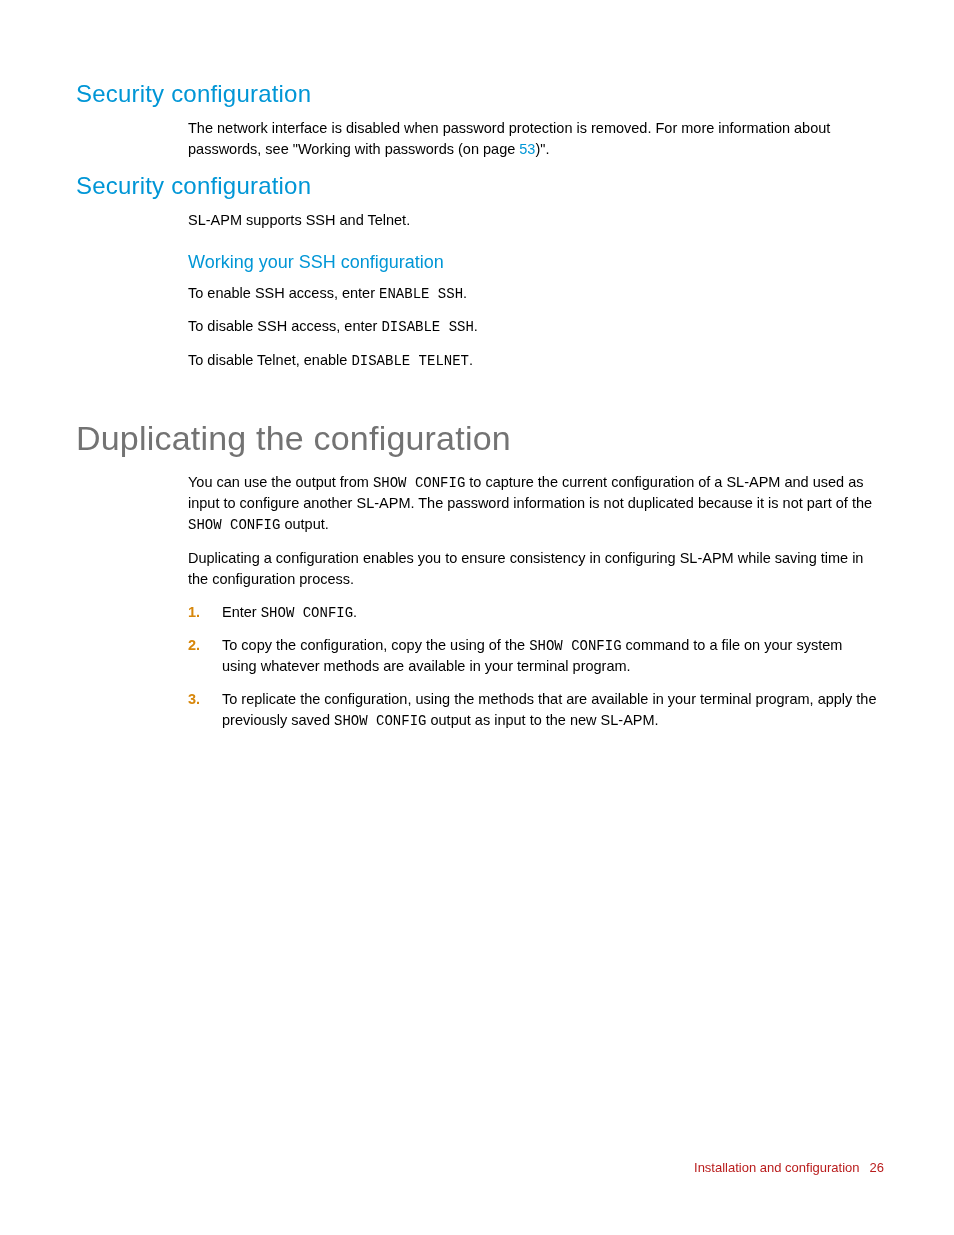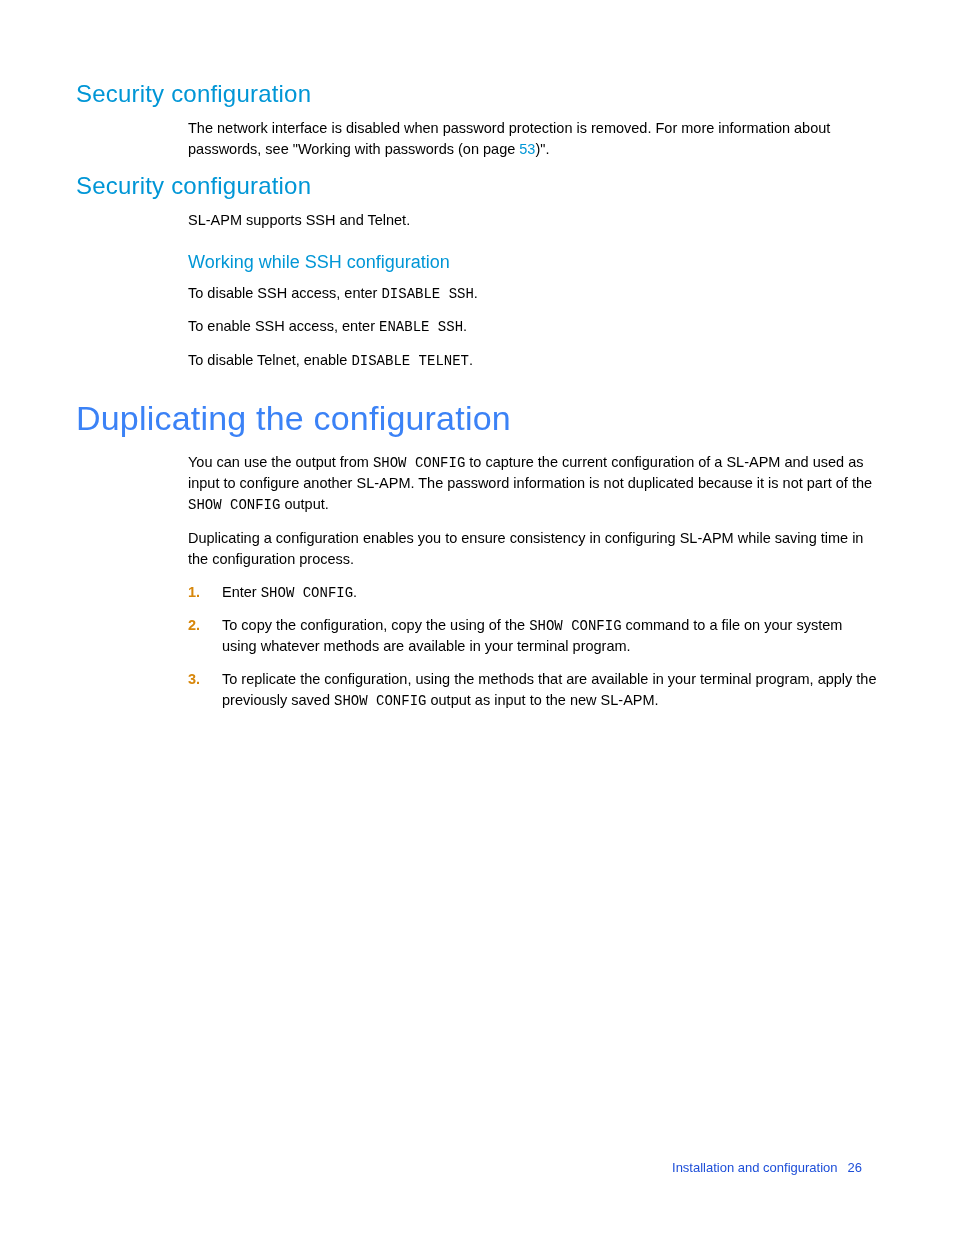--- a/index.html
+++ b/index.html
@@ -22,22 +22,22 @@
   .h2 {
     font-size: 24px;
     font-weight: 400;
     color: #0096d6;
     margin: 0 0 10px 0;
     letter-spacing: 0.2px;
   }
   .h1 {
     font-size: 34px;
     font-weight: 400;
-    color: #3b82f6;
-    margin: 28px 0 14px 0;
+    color: #737373;
+    margin: 48px 0 14px 0;
     letter-spacing: 0.2px;
   }
   .h3 {
     font-size: 18px;
     font-weight: 400;
     color: #0096d6;
     margin: 18px 0 8px 0;
   }
   .body-block {
     margin-left: 112px;
@@ -70,48 +70,48 @@
     position: absolute;
     left: 0;
     top: 0;
     color: #d7870b;
     font-weight: 700;
     font-size: 14.5px;
   }
   .footer {
     position: absolute;
     bottom: 60px;
-    right: 92px;
+    right: 70px;
     font-size: 13px;
-    color: #1d4ed8;
+    color: #b91c1c;
   }
   .footer .sep { display:inline-block; width:10px; }
 </style>
 </head>
 <body>
 
 <div class="page">
 
   <div class="h2">Security configuration</div>
   <div class="body-block">
     <p>
       <span>The network interface is disabled when password protection is removed. For more information about passwords, see "Working with passwords (on page </span><a href="#" class="pagelink">53</a><span>)".</span>
     </p>
   </div>
 
   <div class="h2">Security configuration</div>
   <div class="body-block">
     <p>SL-APM supports SSH and Telnet.</p>
 
-    <div class="h3">Working while SSH configuration</div>
+    <div class="h3">Working your SSH configuration</div>
+    <p>
+      <span>To enable SSH access, enter </span><span class="mono">ENABLE SSH</span><span>.</span>
+    </p>
     <p>
       <span>To disable SSH access, enter </span><span class="mono">DISABLE SSH</span><span>.</span>
-    </p>
-    <p>
-      <span>To enable SSH access, enter </span><span class="mono">ENABLE SSH</span><span>.</span>
     </p>
 
     <p>
       <span>To disable Telnet, enable </span><span class="mono">DISABLE TELNET</span><span>.</span>
     </p>
   </div>
 
   <div class="h1">Duplicating the configuration</div>
   <div class="body-block">
     <p>

